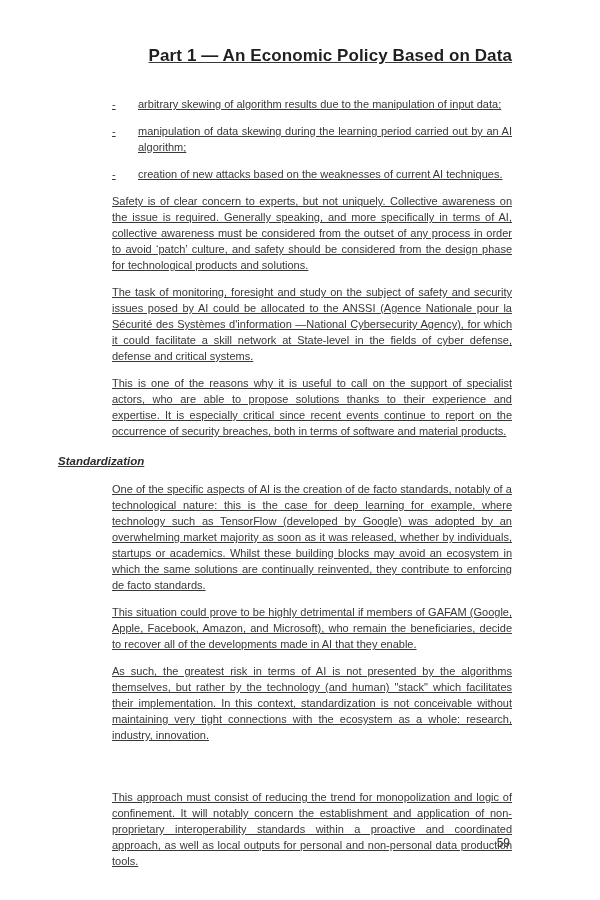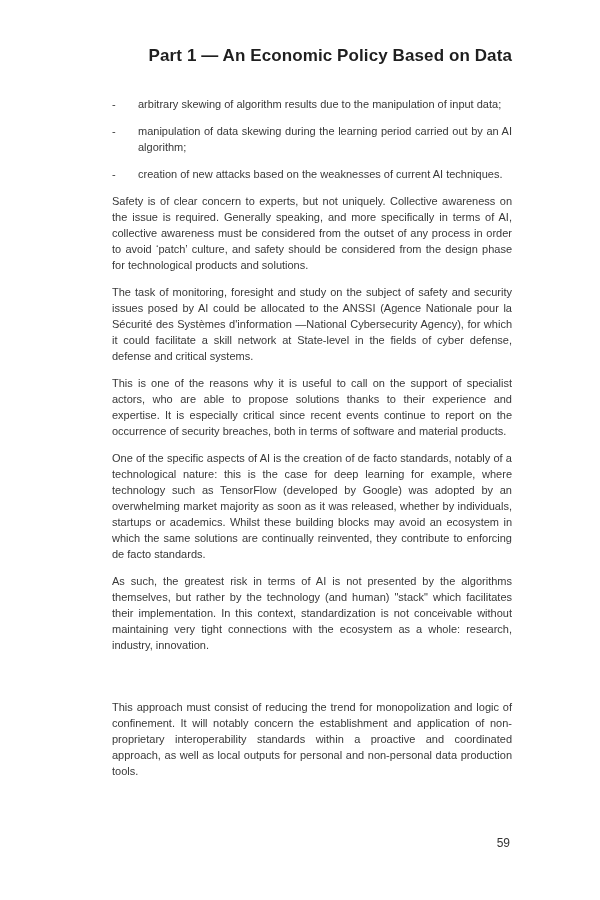--- a/index.html
+++ b/index.html
@@ -8,20 +8,21 @@
     background: #ffffff;
   }
   .page {
     position: relative;
     width: 600px;
     height: 900px;
     background: #ffffff;
     font-family: "Liberation Sans", "DejaVu Sans", sans-serif;
     color: #383838;
     overflow: hidden;
+    text-decoration: underline;
   }
   .title {
     margin: 45px 88px 0 112px;
     font-size: 17px;
     line-height: 21px;
     font-weight: bold;
     color: #1f1f1f;
     text-align: right;
     letter-spacing: 0.1px;
   }
@@ -85,22 +86,24 @@
     </div>
     <div class="bullet">
       <span class="dash">-</span>
       <span class="btext">creation of new attacks based on the weaknesses of current AI techniques.</span>
     </div>
 
     <p class="para">Safety is of clear concern to experts, but not uniquely. Collective awareness on the issue is required. Generally speaking, and more specifically in terms of AI, collective awareness must be considered from the outset of any process in order to avoid ‘patch’ culture, and safety should be considered from the design phase for technological products and solutions.</p>
     <p class="para">The task of monitoring, foresight and study on the subject of safety and security issues posed by AI could be allocated to the ANSSI (Agence Nationale pour la Sécurité des Systèmes d'information —National Cybersecurity Agency), for which it could facilitate a skill network at State-level in the fields of cyber defense, defense and critical systems.</p>
     <p class="para">This is one of the reasons why it is useful to call on the support of specialist actors, who are able to propose solutions thanks to their experience and expertise. It is especially critical since recent events continue to report on the occurrence of security breaches, both in terms of software and material products.</p>
 
+    <h2 class="section-heading">Standardization</h2>
 
     <p class="para">One of the specific aspects of AI is the creation of de facto standards, notably of a technological nature: this is the case for deep learning for example, where technology such as TensorFlow (developed by Google) was adopted by an overwhelming market majority as soon as it was released, whether by individuals, startups or academics. Whilst these building blocks may avoid an ecosystem in which the same solutions are continually reinvented, they contribute to enforcing de facto standards.</p>
+    <p class="para">This situation could prove to be highly detrimental if members of GAFAM (Google, Apple, Facebook, Amazon, and Microsoft), who remain the beneficiaries, decide to recover all of the developments made in AI that they enable.</p>
     <p class="para">As such, the greatest risk in terms of AI is not presented by the algorithms themselves, but rather by the technology (and human) "stack" which facilitates their implementation. In this context, standardization is not conceivable without maintaining very tight connections with the ecosystem as a whole: research, industry, innovation.</p>
     <p class="para">This approach must consist of reducing the trend for monopolization and logic of confinement. It will notably concern the establishment and application of non-proprietary interoperability standards within a proactive and coordinated approach, as well as local outputs for personal and non-personal data production tools.</p>
 
   </div>
 
   <div class="page-number">59</div>
 
 </div>
 
 </body></html>

